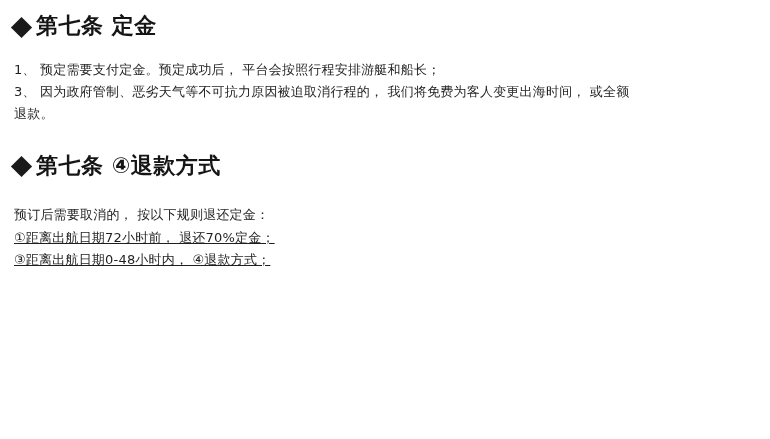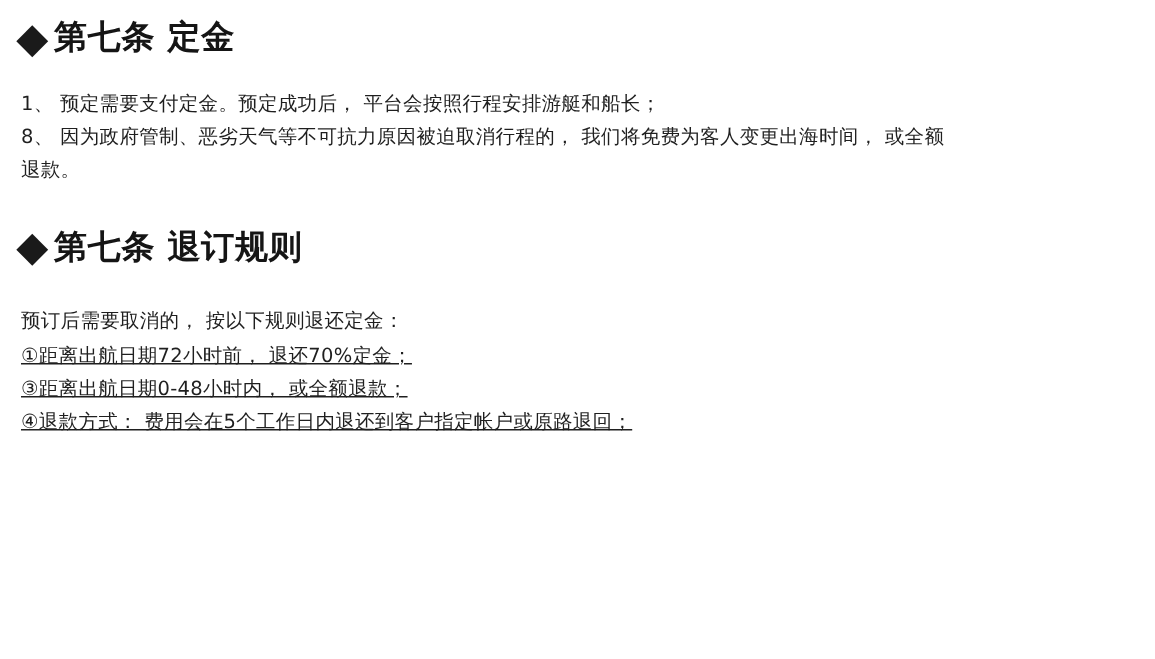--- a/index.html
+++ b/index.html
@@ -71,33 +71,32 @@
 <div class="page">
 
   <div class="section">
     <h2 class="section-heading">
       <span class="diamond-icon"></span>
       <span class="heading-text">第七条 定金</span>
     </h2>
     <div class="spacer-3"></div>
     <div class="body-block">
       <p class="para">1、 预定需要支付定金。预定成功后， 平台会按照行程安排游艇和船长；</p>
-      <p class="para">8、 因为政府管制、恶劣天气等不可抗力原因被迫取消行程的， 我们将免费为客人变更出海时间， 或全额退款。</p>
+      <p class="para">3、 因为政府管制、恶劣天气等不可抗力原因被迫取消行程的， 我们将免费为客人变更出海时间， 或全额退款。</p>
     </div>
   </div>
 
   <div class="spacer-2"></div>
 
   <div class="section">
     <h2 class="section-heading">
       <span class="diamond-icon"></span>
-      <span class="heading-text">第七条 退订规则</span>
+      <span class="heading-text">第七条 ④退款方式</span>
     </h2>
     <div class="spacer-1"></div>
     <div class="body-block">
       <p class="para">预订后需要取消的， 按以下规则退还定金：</p>
       <p class="list-line">①距离出航日期72小时前， 退还70%定金；</p>
-      <p class="list-line">③距离出航日期0-48小时内， 或全额退款；</p>
-      <p class="list-line">④退款方式： 费用会在5个工作日内退还到客户指定帐户或原路退回；</p>
+      <p class="list-line">③距离出航日期0-48小时内， ④退款方式；</p>
     </div>
   </div>
 
 </div>
 
 </body></html>

